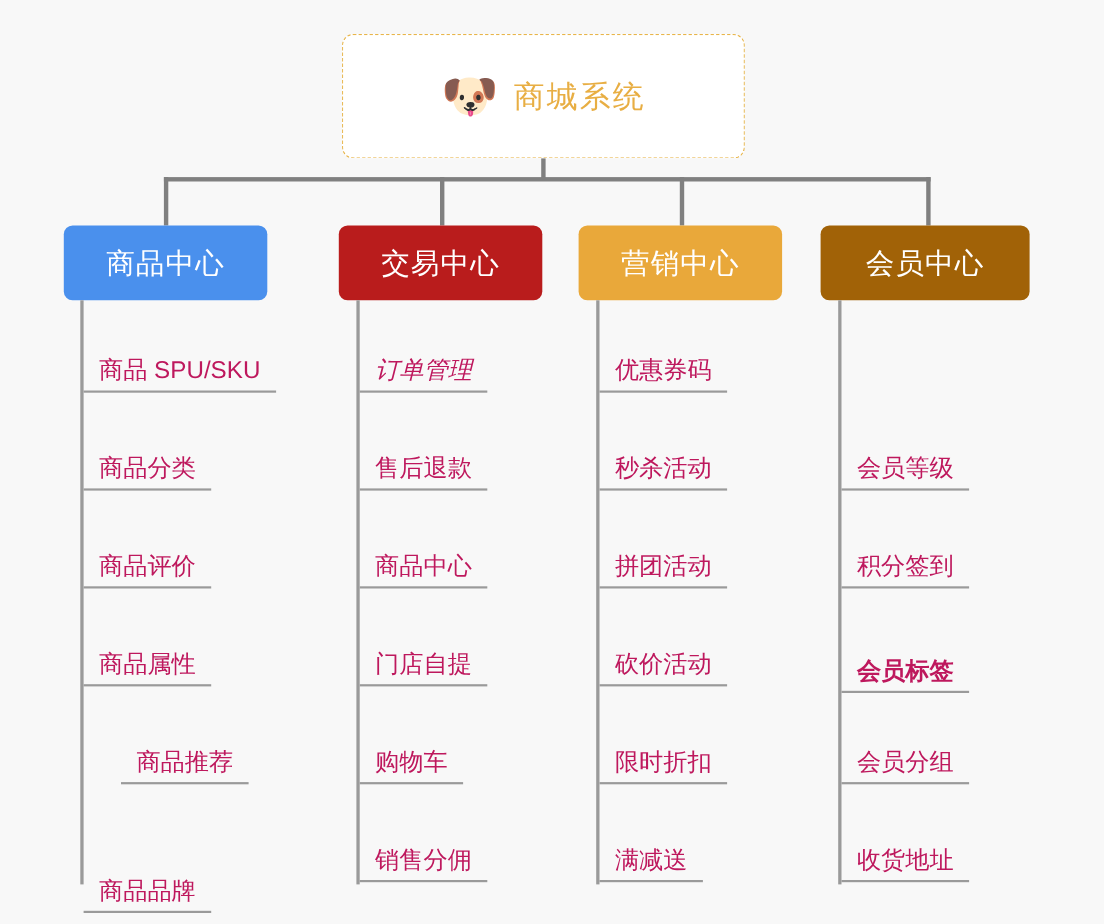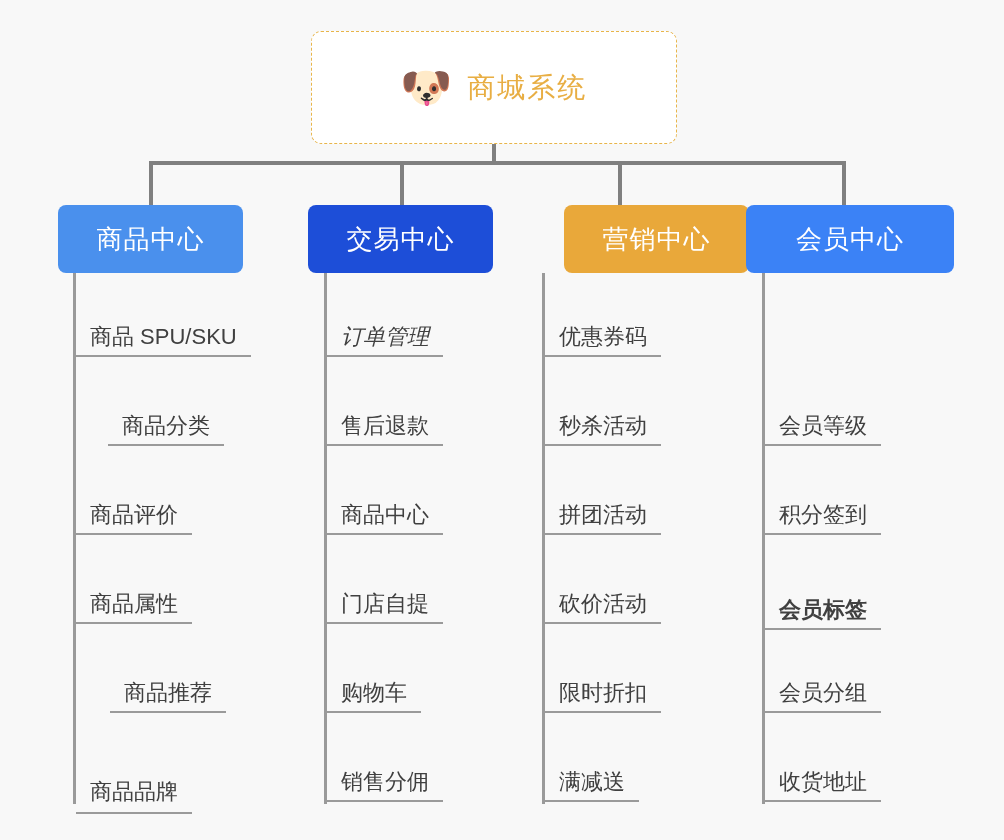--- a/index.html
+++ b/index.html
@@ -81,21 +81,21 @@
     top: 0;
   }
   .leaf {
     position: absolute;
     display: flex;
     flex-direction: column;
     justify-content: flex-end;
   }
   .leaf-label {
     font-size: 22px;
-    color: #404040;
+    color: #be185d;
     white-space: nowrap;
     padding: 0 14px 6px 14px;
     line-height: 1.1;
   }
   .leaf-rule {
     height: 2px;
     background: #9a9a9a;
     width: 100%;
   }
 </style>
@@ -112,53 +112,53 @@
   <div class="conn conn-v" style="left: 492px; top: 144px; width: 4px; height: 19px; background: rgb(128, 128, 128);"></div>
   <div class="conn conn-h" style="left: 149px; top: 161px; width: 697px; height: 4px; background: rgb(128, 128, 128);"></div>
   <div class="conn conn-v" style="left: 149px; top: 161px; height: 44px; background: rgb(128, 128, 128);"></div>
   <div class="conn conn-v" style="left: 400px; top: 161px; height: 44px; background: rgb(128, 128, 128);"></div>
   <div class="conn conn-v" style="left: 618px; top: 161px; height: 44px; background: rgb(128, 128, 128);"></div>
   <div class="conn conn-v" style="left: 842px; top: 161px; height: 44px; background: rgb(128, 128, 128);"></div>
 
   <div class="cat-header" style="left: 58px; top: 205px; width: 185px; background: rgb(74, 144, 237);">
     <span>商品中心</span>
   </div>
-  <div class="cat-header" style="left: 308px; top: 205px; width: 185px; background: #1d4ed8;">
+  <div class="cat-header" style="left: 308px; top: 205px; width: 185px; background: #b91c1c;">
     <span>交易中心</span>
   </div>
-  <div class="cat-header" style="left: 526px; top: 205px; width: 185px; background: rgb(233, 168, 58); margin-left: 38px;">
+  <div class="cat-header" style="left: 526px; top: 205px; width: 185px; background: rgb(233, 168, 58);">
     <span>营销中心</span>
   </div>
-  <div class="cat-header" style="left: 746px; top: 205px; width: 208px; background: #3b82f6;">
+  <div class="cat-header" style="left: 746px; top: 205px; width: 190px; background: #a16207;">
     <span>会员中心</span>
   </div>
 
   <div class="column" style="left:73px; top:273px;">
     <div class="trunk" style="height: 531px; background: rgb(154, 154, 154);"></div>
     <div class="leaf" style="left:3px; top:36px; height:48px;">
       <span class="leaf-label">商品 SPU/SKU</span>
       <span class="leaf-rule" style="background: rgb(154, 154, 154);"></span>
     </div>
-    <div class="leaf" style="left:3px; top:125px; height:48px;padding-left:32px;">
+    <div class="leaf" style="left:3px; top:125px; height:48px;">
       <span class="leaf-label">商品分类</span>
       <span class="leaf-rule" style="background: rgb(154, 154, 154);"></span>
     </div>
     <div class="leaf" style="left:3px; top:214px; height:48px;">
       <span class="leaf-label">商品评价</span>
       <span class="leaf-rule" style="background: rgb(154, 154, 154);"></span>
     </div>
     <div class="leaf" style="left:3px; top:303px; height:48px;">
       <span class="leaf-label">商品属性</span>
       <span class="leaf-rule" style="background: rgb(154, 154, 154);"></span>
     </div>
     <div class="leaf" style="left:3px; top:392px; height:48px;margin-left:34px;">
       <span class="leaf-label">商品推荐</span>
       <span class="leaf-rule" style="background: rgb(154, 154, 154);"></span>
     </div>
-    <div class="leaf" style="left:3px; top:493px; height:48px;font-family:Liberation Mono, monospace;">
+    <div class="leaf" style="left:3px; top:509px; height:48px;">
       <span class="leaf-label">商品品牌</span>
       <span class="leaf-rule" style="background: rgb(154, 154, 154);"></span>
     </div>
   </div>
 
   <div class="column" style="left:324px; top:273px;">
     <div class="trunk" style="height: 531px; background: rgb(154, 154, 154);"></div>
     <div class="leaf" style="left:3px; top:36px; height:48px;font-style:italic;">
       <span class="leaf-label">订单管理</span>
       <span class="leaf-rule" style="background: rgb(154, 154, 154);"></span>

